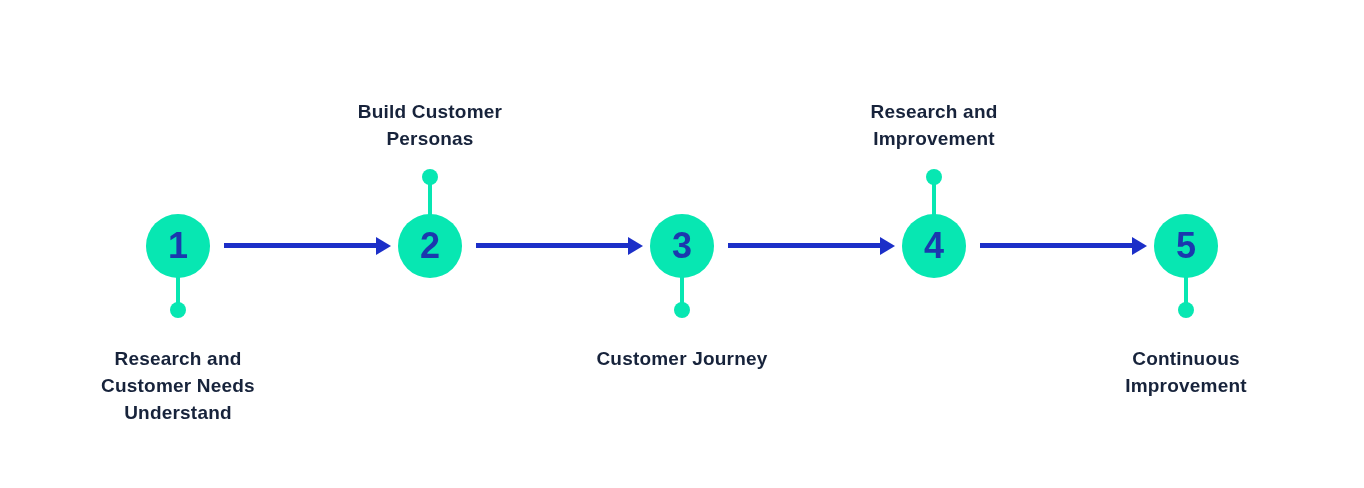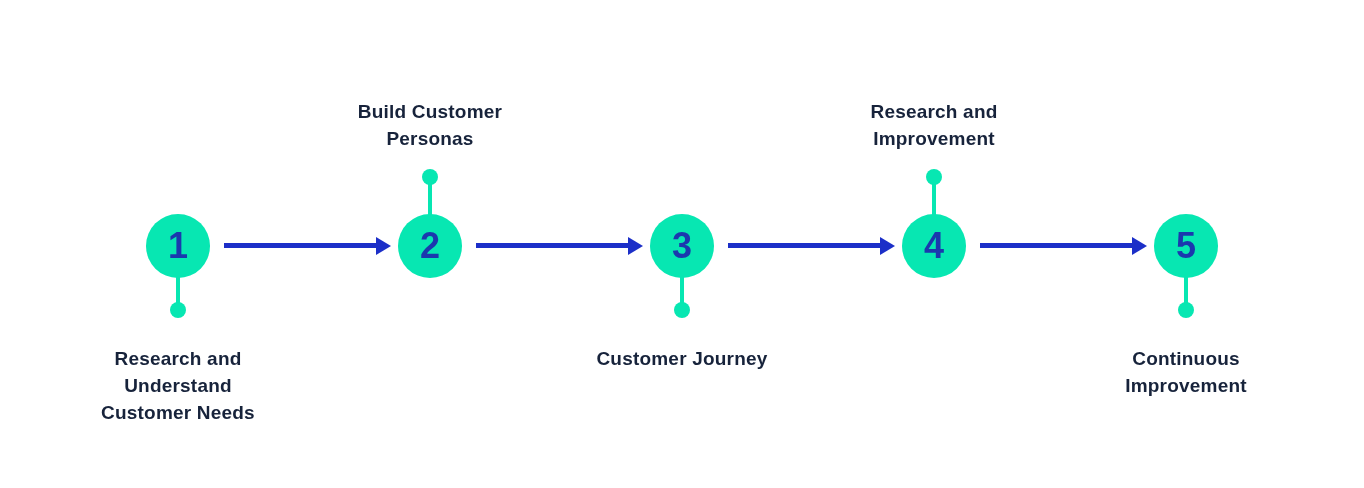--- a/index.html
+++ b/index.html
@@ -110,22 +110,22 @@
 <div class="canvas">
 
   <div class="step step-1">
     <div class="circle">
       <span class="num">1</span>
     </div>
     <div class="stem below"></div>
     <div class="dot below"></div>
     <div class="label below">
       <div>Research and</div>
+      <div>Customer Needs</div>
       <div>Understand</div>
-      <div>Customer Needs</div>
     </div>
   </div>
 
   <div class="arrow arrow-1"></div>
 
   <div class="step step-2">
     <div class="circle">
       <span class="num">2</span>
     </div>
     <div class="stem above"></div>

